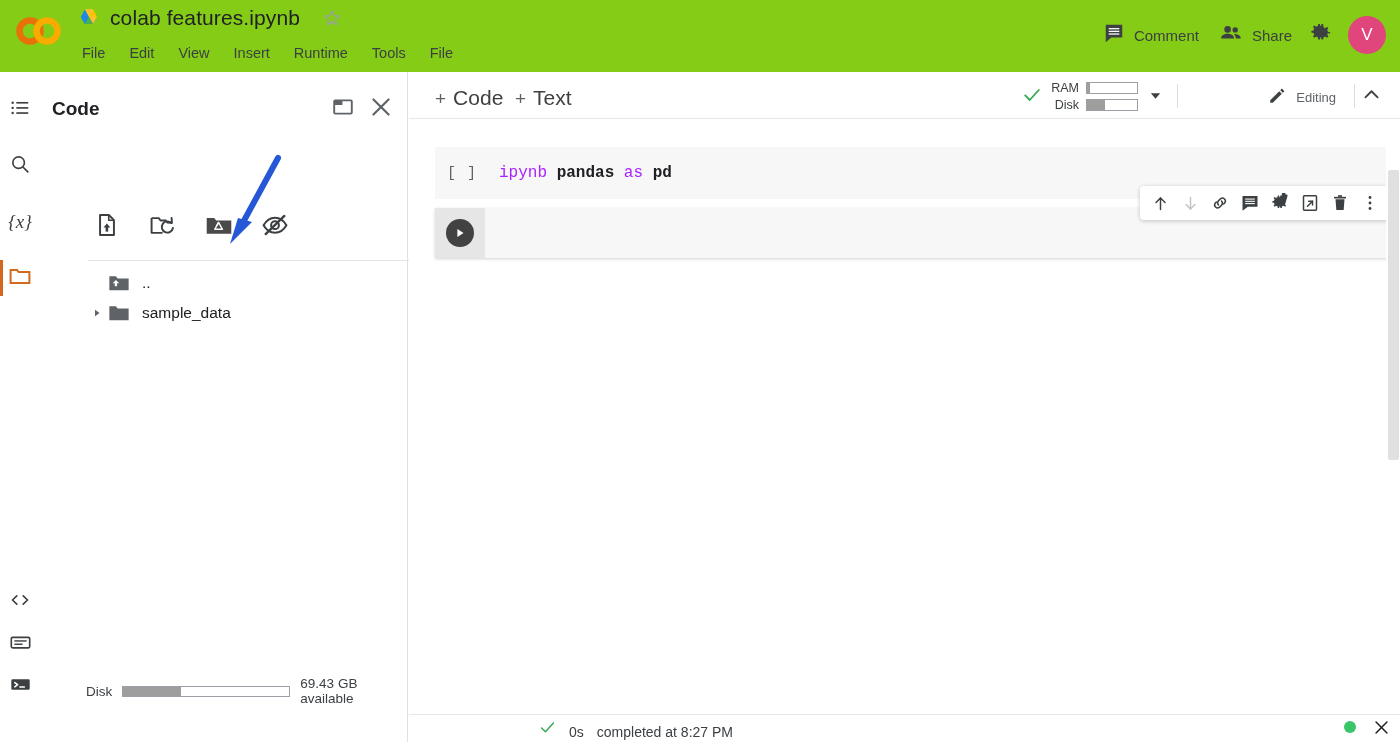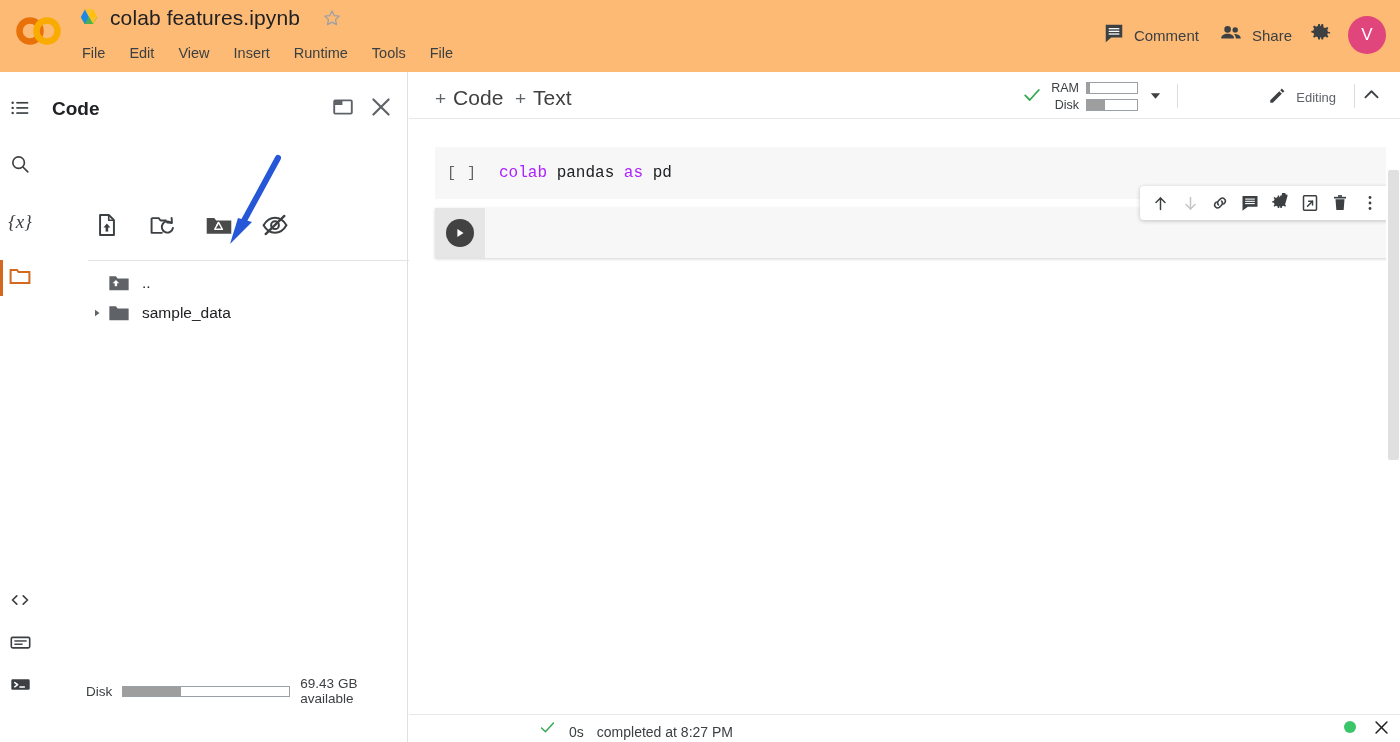--- a/index.html
+++ b/index.html
@@ -6,21 +6,21 @@
   html, body {
     width: 1400px; height: 742px;
     font-family: "Liberation Sans", sans-serif;
     background: #ffffff;
     overflow: hidden;
     color: #202124;
   }
   #app { position: relative; width: 1400px; height: 742px; }
 
   
-  .header { position: absolute; left: 0; top: 0; width: 1400px; height: 72px; background:#fdba74; }
+  .header { position: absolute; left: 0; top: 0; width: 1400px; height: 72px; background:#84cc16; }
   .co-logo { position: absolute; left: 14px; top: 14px; width: 50px; height: 34px; }
   .title-row { position: absolute; left: 78px; top: 6px; display: flex; align-items: center; gap: 10px; }
   .drive-ico { width: 22px; height: 20px; }
   .nb-title { font-size: 21px; color: #202124; letter-spacing: .1px; white-space: nowrap; }
   .star-ico { width: 20px; height: 20px; margin-left: 12px; }
   .menubar { position: absolute; left: 80px; top: 44px; display: flex; gap: 20px; }
   .menu-item { font-size: 14.5px; color: #3c4043; cursor: default; padding: 1px 2px; }
 
   .header-right { position: absolute; right: 14px; top: 14px; display: flex; align-items: center; gap: 0px; }
   .hbtn { display: flex; align-items: center; gap: 9px; padding: 6px 10px; border-radius: 4px; cursor: default; }
@@ -87,21 +87,21 @@
   .collapse-btn { position: absolute; right: 14px; top: 10px; width: 30px; height: 28px; display:flex; align-items:center; justify-content:center; cursor: default; }
 
   
   .cell1 {
     position: absolute; left: 26px; top: 75px; width: 955px; height: 52px;
     background: #f7f7f7; display: flex; align-items: center;
   }
   .cell1-prompt { font-family: "Liberation Mono", monospace; font-size: 15px; color: #5f6368; margin-left: 12px; letter-spacing: 1px; }
   .cell1-code { font-family: "Liberation Mono", monospace; font-size: 16px; margin-left: 22px; white-space: pre; }
   .kw { color: #aa22ff; }
-  .nm { color: #202124; }
+  .nm { color: #202124; font-weight: bold; }
 
   .cell2 {
     position: absolute; left: 26px; top: 136px; width: 955px; height: 50px;
     background: #f7f7f7; box-shadow: 0 1px 3px rgba(0,0,0,.18);
   }
   .cell2-gutter {
     position:absolute; left:0; top:0; width: 50px; height: 50px; background:#e6e6e6;
     display:flex; align-items:center; justify-content:center; cursor: default;
   }
   .run-circle { width: 28px; height: 28px; border-radius:50%; background:#424242; display:flex; align-items:center; justify-content:center; }
@@ -450,21 +450,21 @@
         <span>
           <svg viewBox="0 0 22 22" width="21" height="21" fill="none" stroke="#3c4043" stroke-width="1.9" stroke-linecap="round" stroke-linejoin="round">
             <polyline points="4.6,14 11,7.6 17.4,14"></polyline>
           </svg>
         </span>
       </div>
     </div>
 
     <div class="cell1">
       <span class="cell1-prompt">[ ]</span>
-      <span class="cell1-code"><span class="kw">colab</span><span class="nm"> pandas </span><span class="kw">as</span><span class="nm"> pd</span></span>
+      <span class="cell1-code"><span class="kw">ipynb</span><span class="nm"> pandas </span><span class="kw">as</span><span class="nm"> pd</span></span>
     </div>
 
     <div class="cell2">
       <div class="cell2-gutter">
         <span class="run-circle">
           <svg viewBox="0 0 16 16" width="14" height="14">
               <polygon points="5,3.4 12,8 5,12.6" fill="#fff"></polygon>
             </svg>
         </span>
       </div>

